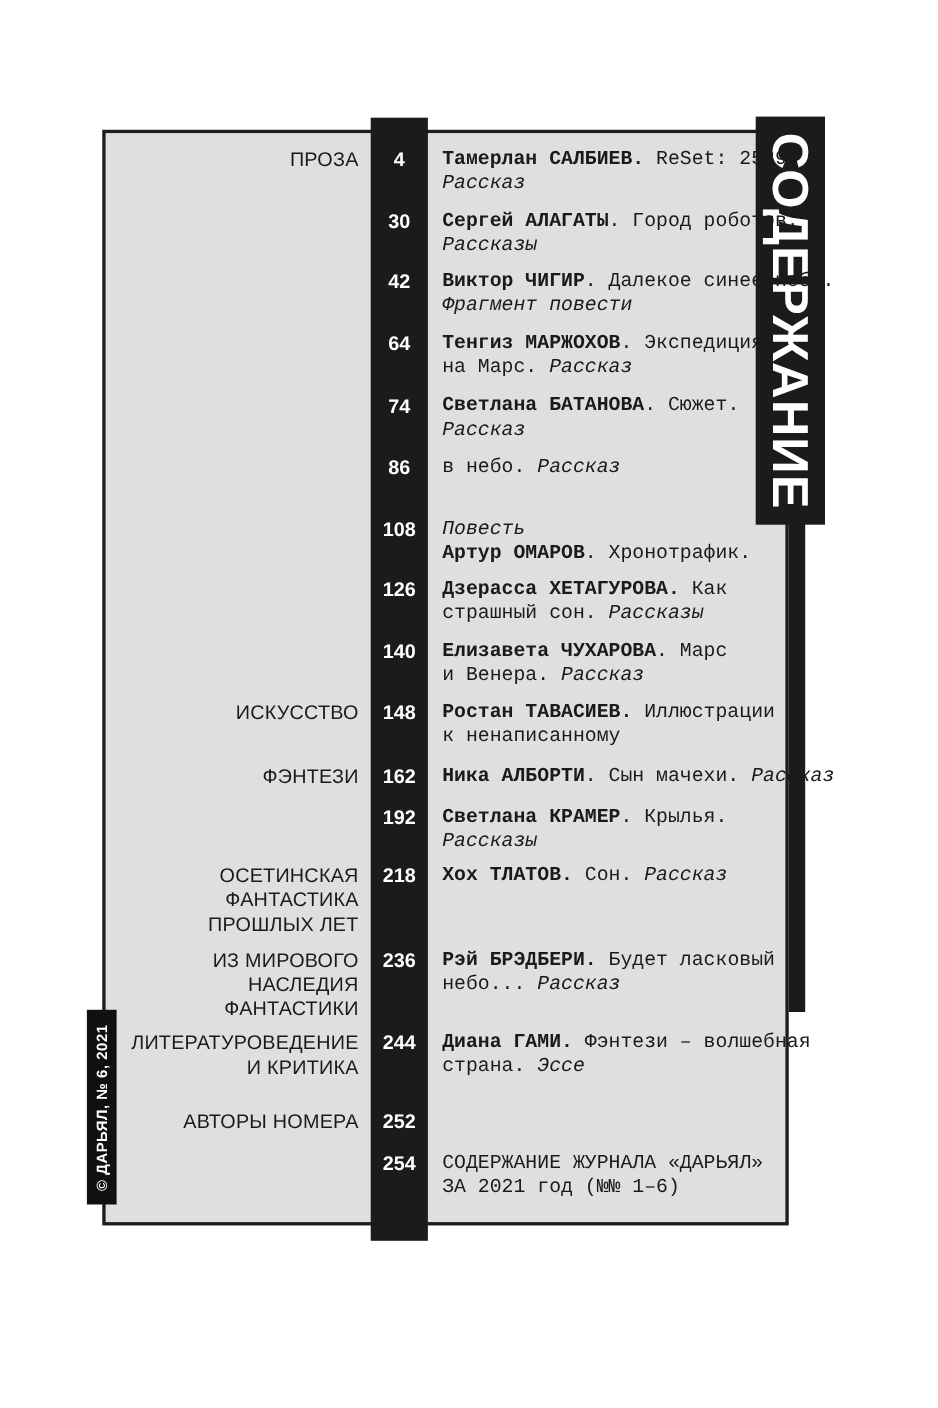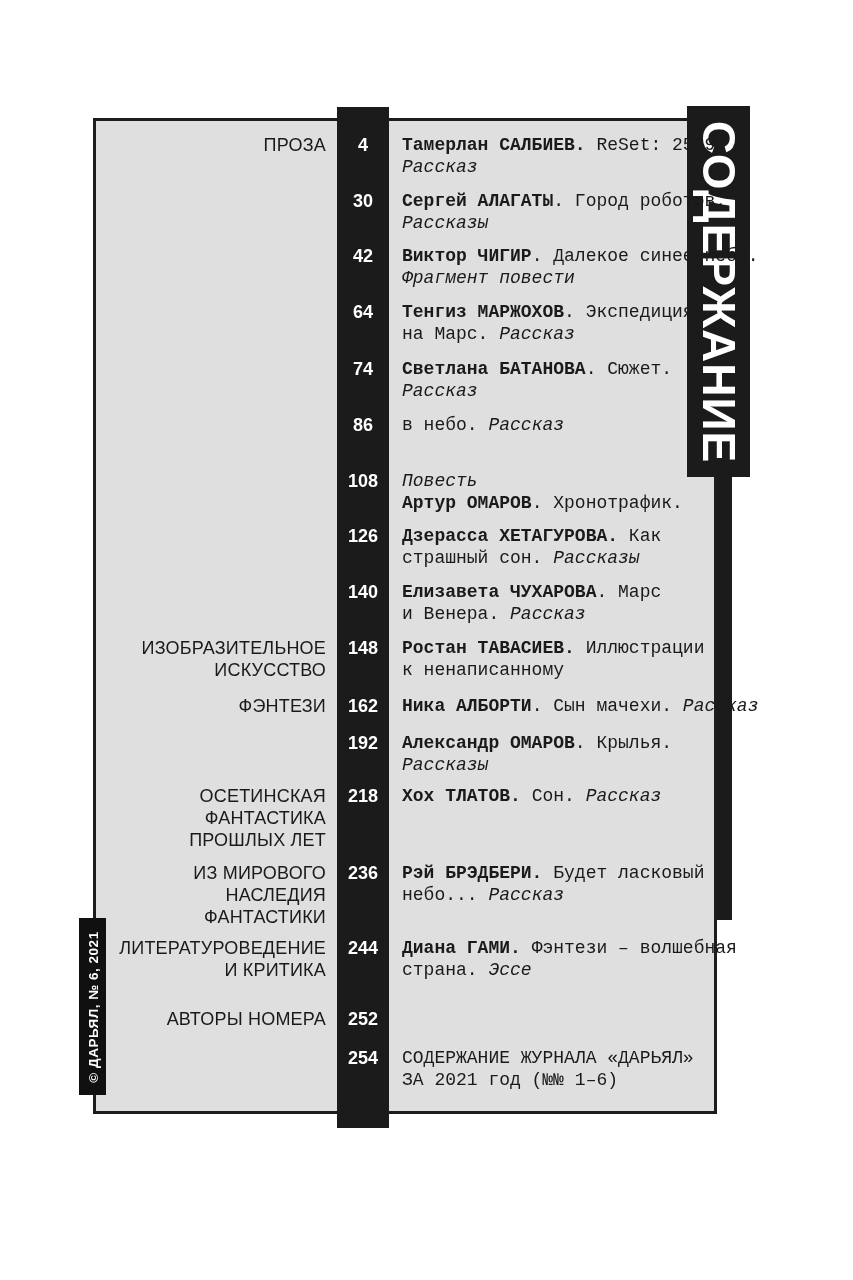--- a/index.html
+++ b/index.html
@@ -134,42 +134,41 @@
     </div>
     <div class="row" style="top: 581px;">
       <div class="num">140</div>
       <div class="txt">
         <div class="line"><span class="b">Елизавета ЧУХАРОВА</span><span>. Марс</span></div>
         <div class="line"><span>и Венера. </span><span class="i">Рассказ</span></div>
       </div>
     </div>
     <div class="row" style="top: 637px;">
       <div class="sec">
-        <div>ИЗОБРАЗИТЕЛЬНОЕ</div>
         <div>ИСКУССТВО</div>
       </div>
       <div class="num">148</div>
       <div class="txt">
         <div class="line"><span class="b">Ростан ТАВАСИЕВ.</span><span> Иллюстрации</span></div>
         <div class="line"><span>к ненаписанному</span></div>
       </div>
     </div>
     <div class="row" style="top: 695px;">
       <div class="sec">
         <div>ФЭНТЕЗИ</div>
       </div>
       <div class="num">162</div>
       <div class="txt">
         <div class="line"><span class="b">Ника АЛБОРТИ</span><span>. Сын мачехи. </span><span class="i">Рассказ</span></div>
       </div>
     </div>
     <div class="row" style="top: 732px;">
       <div class="num">192</div>
       <div class="txt">
-        <div class="line"><span class="b">Александр ОМАРОВ</span><span>. Крылья.</span></div>
+        <div class="line"><span class="b">Светлана КРАМЕР</span><span>. Крылья.</span></div>
         <div class="line"><span class="i">Рассказы</span></div>
       </div>
     </div>
     <div class="row" style="top: 785px;">
       <div class="sec">
         <div>ОСЕТИНСКАЯ</div>
         <div>ФАНТАСТИКА</div>
         <div>ПРОШЛЫХ ЛЕТ</div>
       </div>
       <div class="num">218</div>

